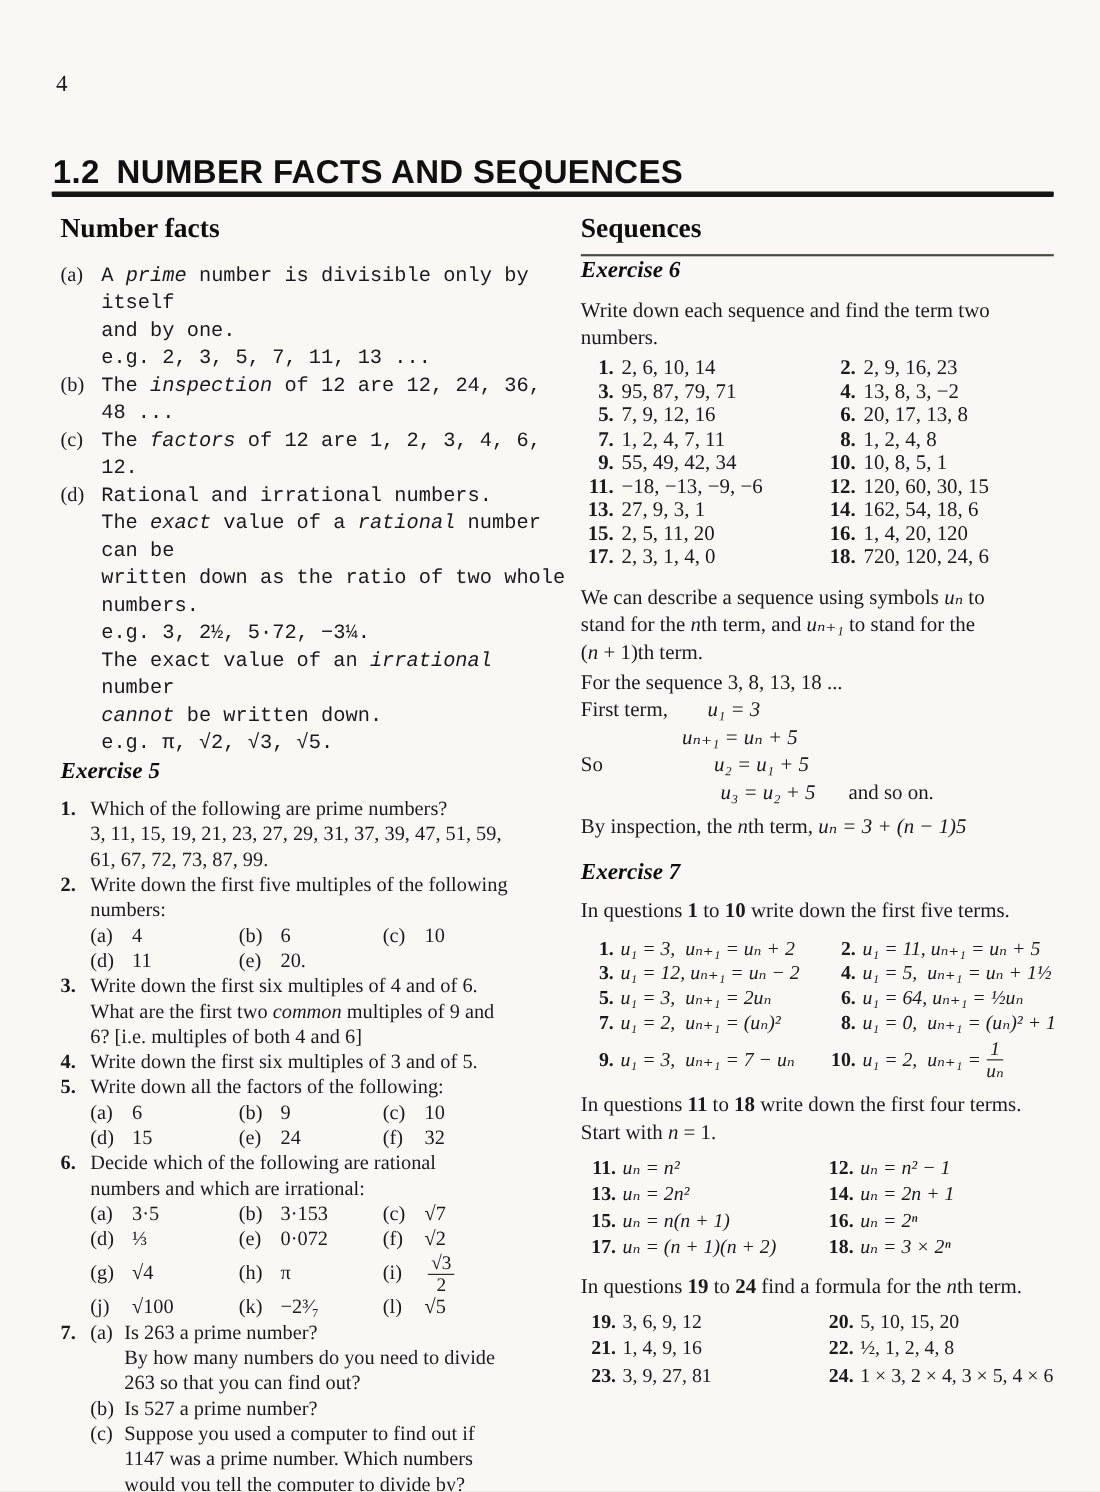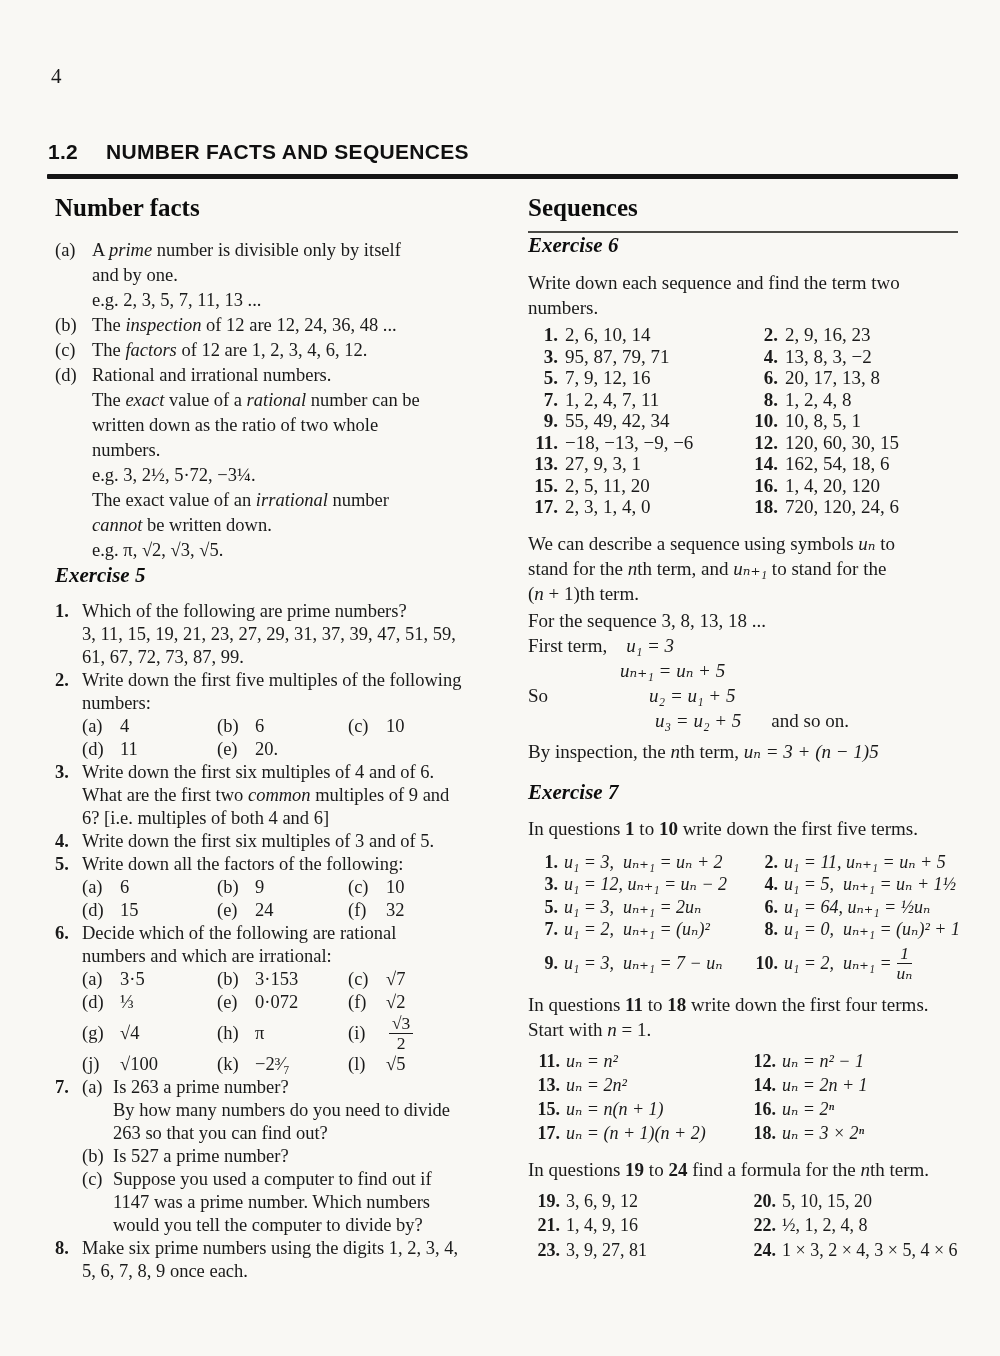--- a/index.html
+++ b/index.html
@@ -7,41 +7,41 @@
   .page {
     position:relative; width:1000px; height:1356px;
     background:#f9f8f4;
     font-family:"Liberation Serif","DejaVu Serif","DejaVu Sans",serif;
     color:#1a1a1a; overflow:hidden;
   }
   .pagenum { position:absolute; left:51px; top:64px; font-size:21px; }
   .sechead {
     position:absolute; left:48px; top:140px; width:911px;
     font-family:"Liberation Sans","DejaVu Sans",sans-serif;
-    font-weight:700; font-size:21px; letter-spacing:.3px; color:#101010;
+    font-weight:700; font-size:30px; letter-spacing:.3px; color:#101010;
     white-space:nowrap;
   }
   .sechead .num { display:inline-block; width:58px; }
   .secrule { position:absolute; left:47px; top:174px; width:911px; height:5px; background:#151515; border-radius:1px; }
 
   .colL { position:absolute; left:55px; top:194px; width:460px; font-size:18.5px; line-height:25px; }
   .colR { position:absolute; left:528px; top:194px; width:436px; font-size:19px; line-height:25px; }
 
   h2.head { font-size:25px; line-height:28px; font-weight:700; margin:0; color:#0d0d0d; }
   h3.ex  { font-size:21px; line-height:24px; font-weight:700; font-style:italic; margin:0; color:#0d0d0d; }
   p { margin:0; }
   .i { font-style:italic; }
   .b { font-weight:700; }
   .m { font-style:italic; }
 
   
   .nf { margin-top:16px; }
   .nf-item { display:flex; }
   .nf-label { flex:none; width:37px; }
-  .nf-body { flex:1; }
+  .nf-body { flex:1;font-family:Liberation Mono, monospace; }
 
   
   .ex5 { }
   .ex5-items { margin-top:13px; line-height:23px; }
   .q { display:flex; }
   .q-num { flex:none; width:27px; font-weight:700; }
   .q-body { flex:1; }
   .abc { display:grid; grid-template-columns:135px 131px 1fr; align-items:center; }
   .opt { display:flex; align-items:center; white-space:nowrap; }
   .opt-label { flex:none; width:38px; }
@@ -55,21 +55,21 @@
   .ex6-intro { margin-top:13px; }
   .ex6 {
     margin-top:4px; display:grid;
     grid-template-columns:30px 150px 56px 1fr;
     column-gap:7px; line-height:21.5px; white-space:nowrap;
   }
   .gridnum { text-align:right; font-weight:700; }
   .sympara { margin-top:13px; }
   .drv { margin-top:2px; }
   .drv-l3 { padding-left:92px; }
-  .eq2 { margin-left:19px;font-family:Liberation Serif, serif; }
+  .eq2 { margin-left:36px;font-family:Liberation Serif, serif; }
   .eq4 { margin-left:101px; }
   .drv-l5 { padding-left:127px; }
   .tail5 { margin-left:30px; }
   .drv-l6 { margin-top:6px; }
 
   
   .ex7 { margin-top:16px; }
   .ex7-intro { margin-top:12px; }
   .ex7grid {
     display:grid; column-gap:6px; white-space:nowrap; font-size:18px;

